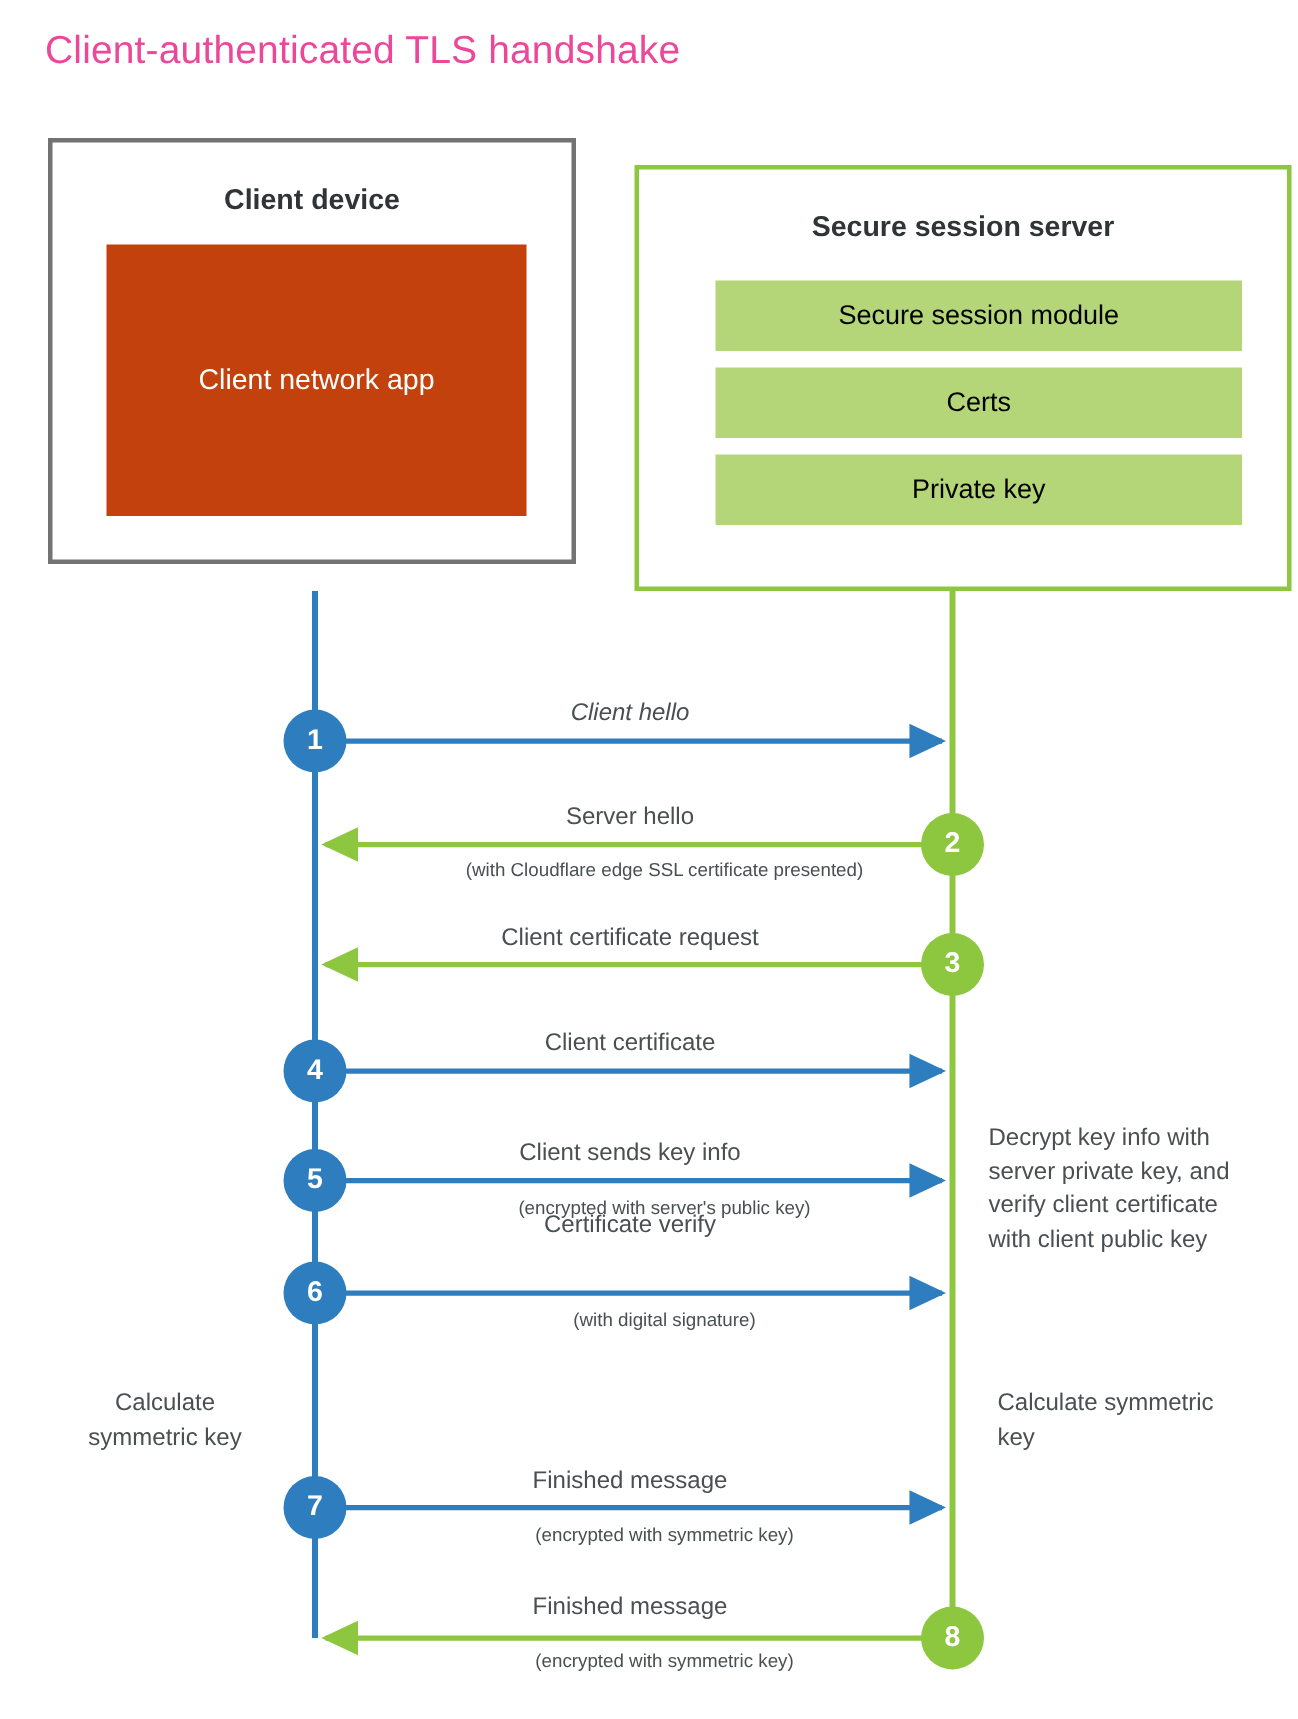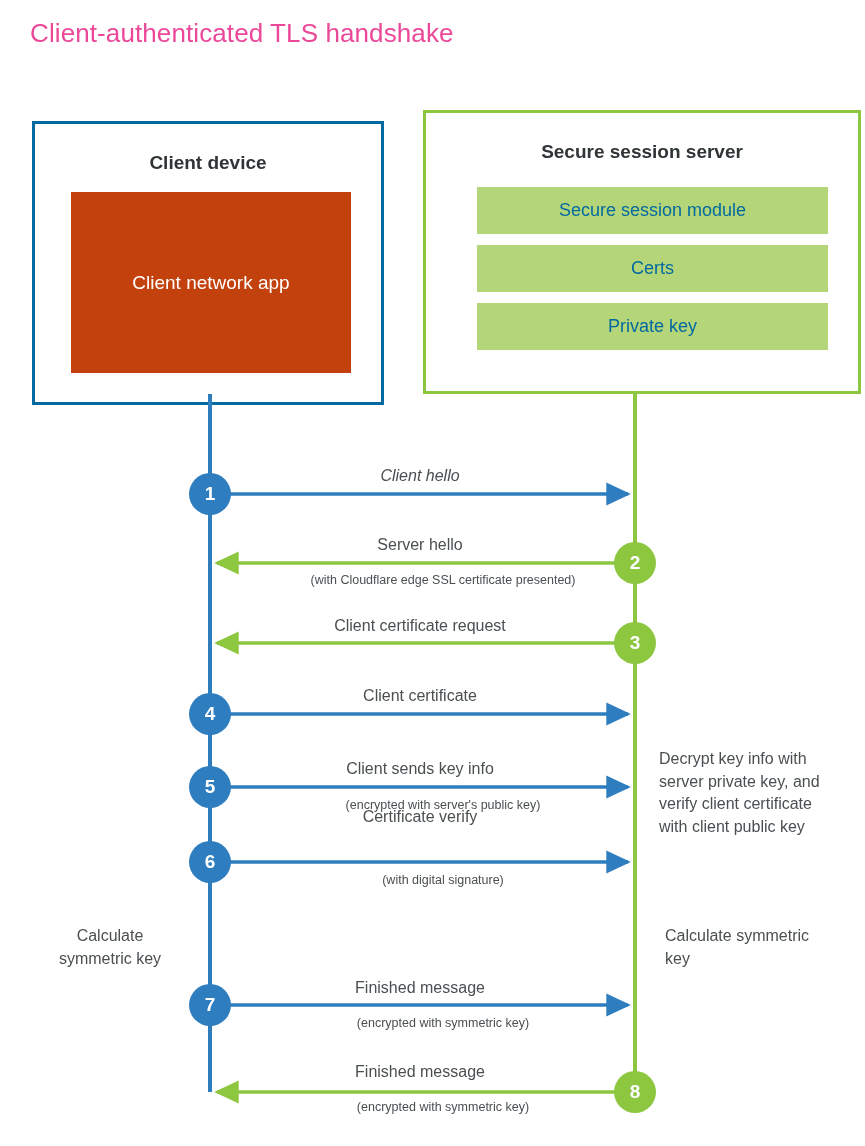--- a/index.html
+++ b/index.html
@@ -40,24 +40,24 @@
   }
 
   
   .party-box {
     position: absolute;
     box-sizing: border-box;
     background: #ffffff;
   }
   .party-box.client {
     left: 32px;
-    top: 121px;
+    top: 92px;
     width: 352px;
     height: 284px;
-    border: 3px solid #0369a1;
+    border: 3px solid #737373;
   }
   .party-box.server {
     left: 423px;
     top: 110px;
     width: 438px;
     height: 284px;
     border: 3px solid #8dc63f;
   }
   .party-title {
     position: absolute;
@@ -91,21 +91,21 @@
     left: 39px;
     top: 74px;
     right: 30px;
     display: flex;
     flex-direction: column;
     gap: 11px;
   }
   .server-item {
     height: 47px;
     background: #b4d678;
-    color: #0369a1;
+    color: #000000;
     font-size: 18px;
     display: flex;
     align-items: center;
     justify-content: center;
     text-align: center;
     margin-left: 12px;
   }
 
   
   .msg-label {

